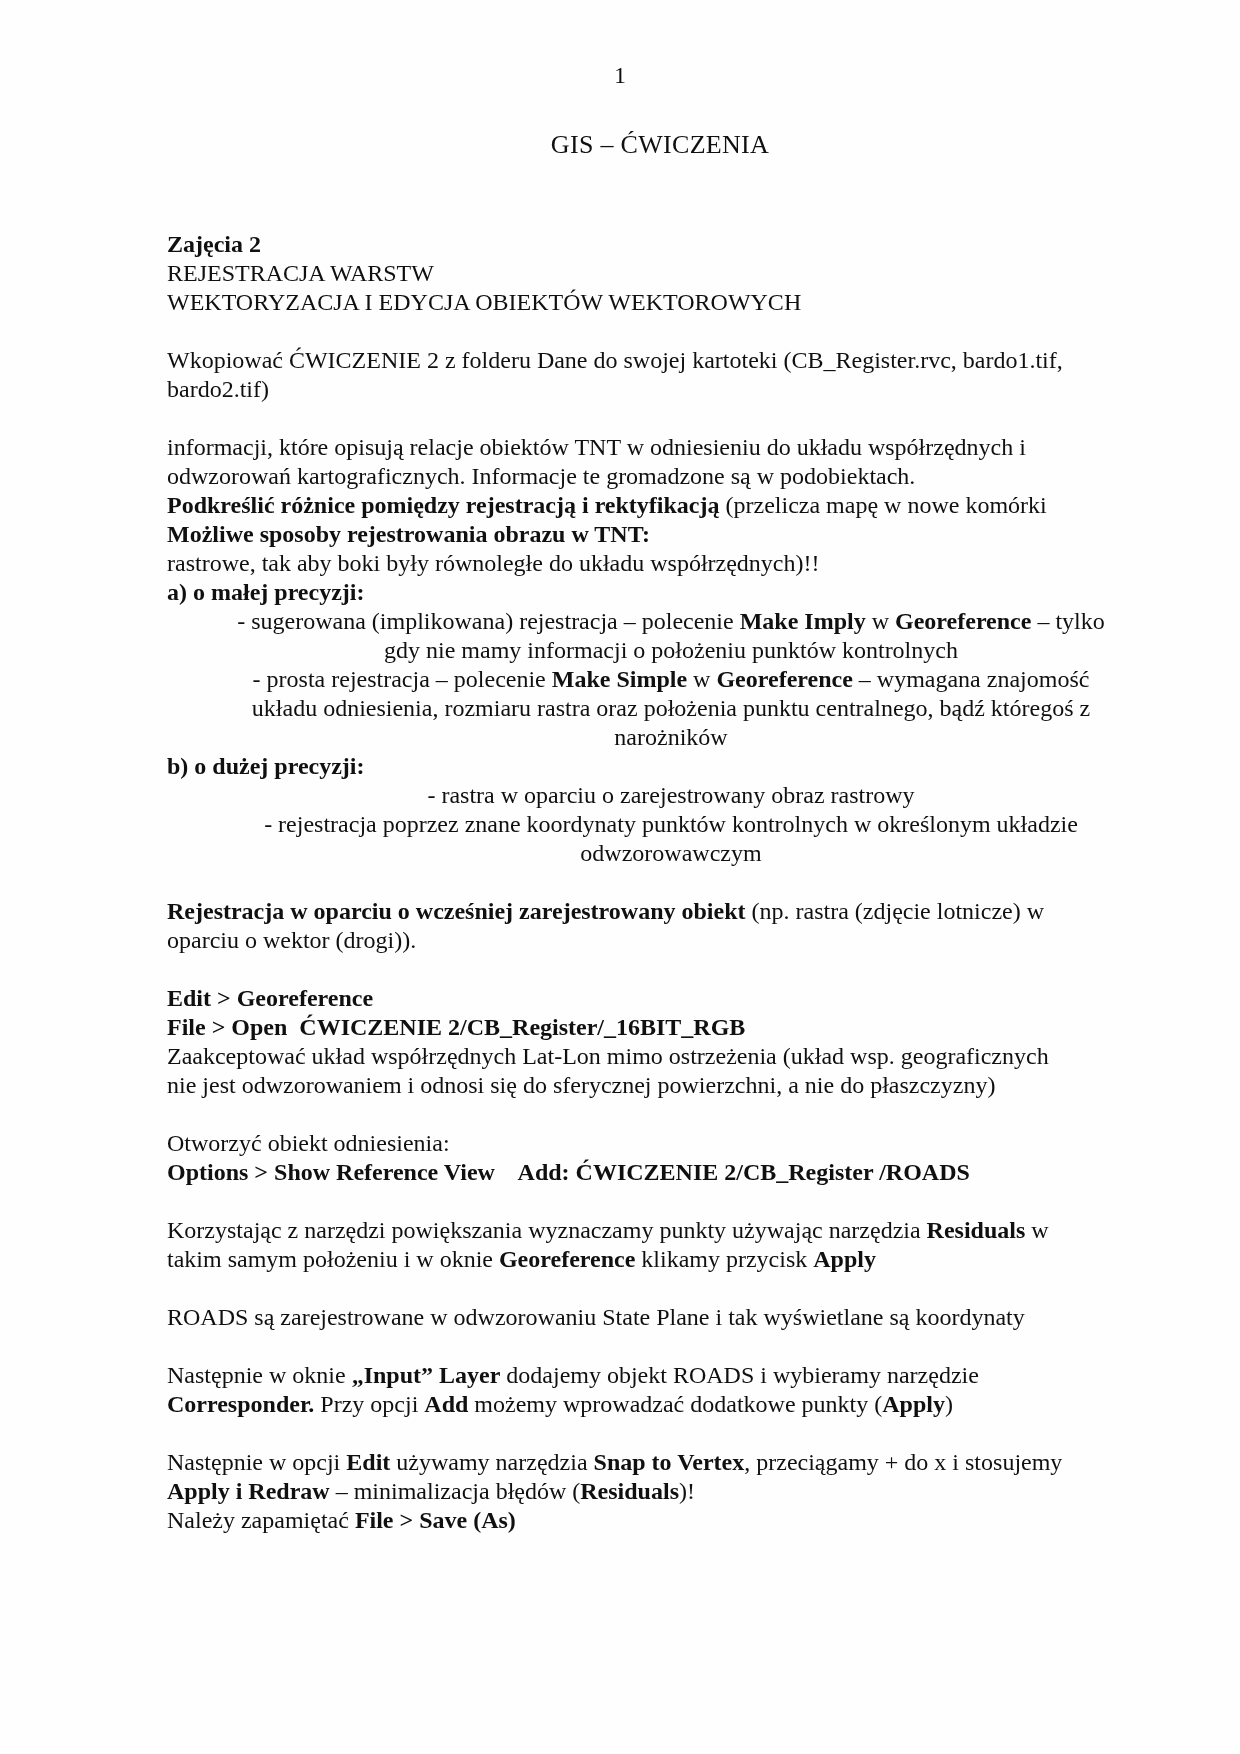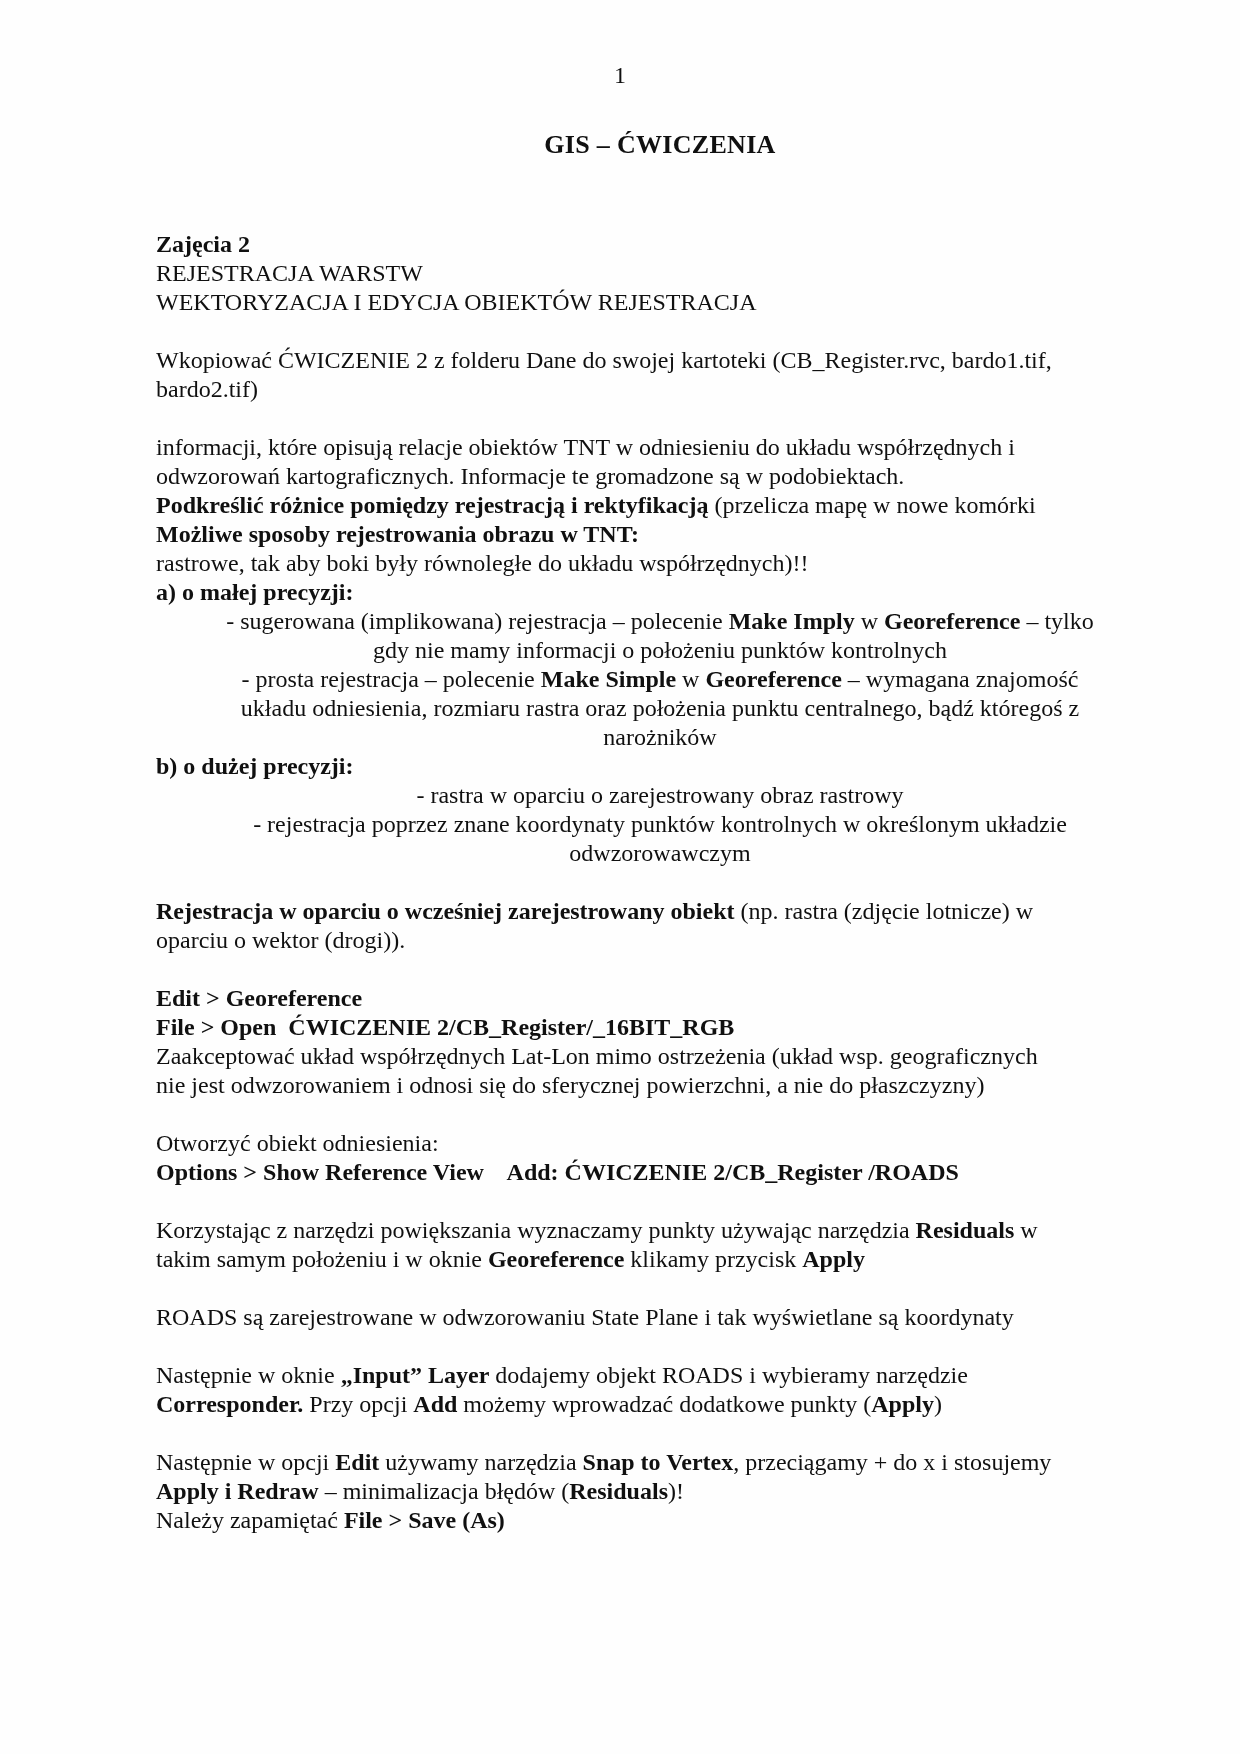--- a/index.html
+++ b/index.html
@@ -21,27 +21,27 @@
     font-size: 24px;
   }
   .doc-title {
     position: absolute;
     top: 130px;
     left: 0;
     width: 100%;
     box-sizing: border-box;
     padding-left: 80px;
     text-align: center;
-    font-weight: bold;
+    font-weight: normal;
     font-size: 26px;
     letter-spacing: 0.3px;
   }
   .doc-body {
     position: absolute;
-    left: 156px;
+    left: 167px;
     top: 230px;
     width: 980px;
   }
   .line {
     height: 29px;
     line-height: 29px;
     font-size: 24px;
     white-space: pre;
   }
   .line.ind { padding-left: 28px; text-align: center; }
@@ -49,21 +49,21 @@
 </style>
 </head>
 <body>
 
 <div class="page">
   <div class="page-number">1</div>
   <div class="doc-title">GIS – ĆWICZENIA</div>
   <div class="doc-body" id="doc-body">
       <div class="line"><span class="b">Zajęcia 2</span></div>
       <div class="line"><span class="">REJESTRACJA WARSTW</span></div>
-      <div class="line"><span class="">WEKTORYZACJA I EDYCJA OBIEKTÓW REJESTRACJA</span></div>
+      <div class="line"><span class="">WEKTORYZACJA I EDYCJA OBIEKTÓW WEKTOROWYCH</span></div>
       <div class="line">&nbsp;</div>
       <div class="line"><span class="">Wkopiować ĆWICZENIE 2 z folderu Dane do swojej kartoteki (CB_Register.rvc, bardo1.tif,</span></div>
       <div class="line"><span class="">bardo2.tif)</span></div>
       <div class="line">&nbsp;</div>
       <div class="line"><span class="">informacji, które opisują relacje obiektów TNT w odniesieniu do układu współrzędnych i</span></div>
       <div class="line"><span class="">odwzorowań kartograficznych. Informacje te gromadzone są w podobiektach.</span></div>
       <div class="line"><span class="b">Podkreślić różnice pomiędzy rejestracją i rektyfikacją</span><span class=""> (przelicza mapę w nowe komórki</span></div>
       <div class="line"><span class="b">Możliwe sposoby rejestrowania obrazu w TNT:</span></div>
       <div class="line"><span class="">rastrowe, tak aby boki były równoległe do układu współrzędnych)!!</span></div>
       <div class="line"><span class="b">a) o małej precyzji:</span></div>

